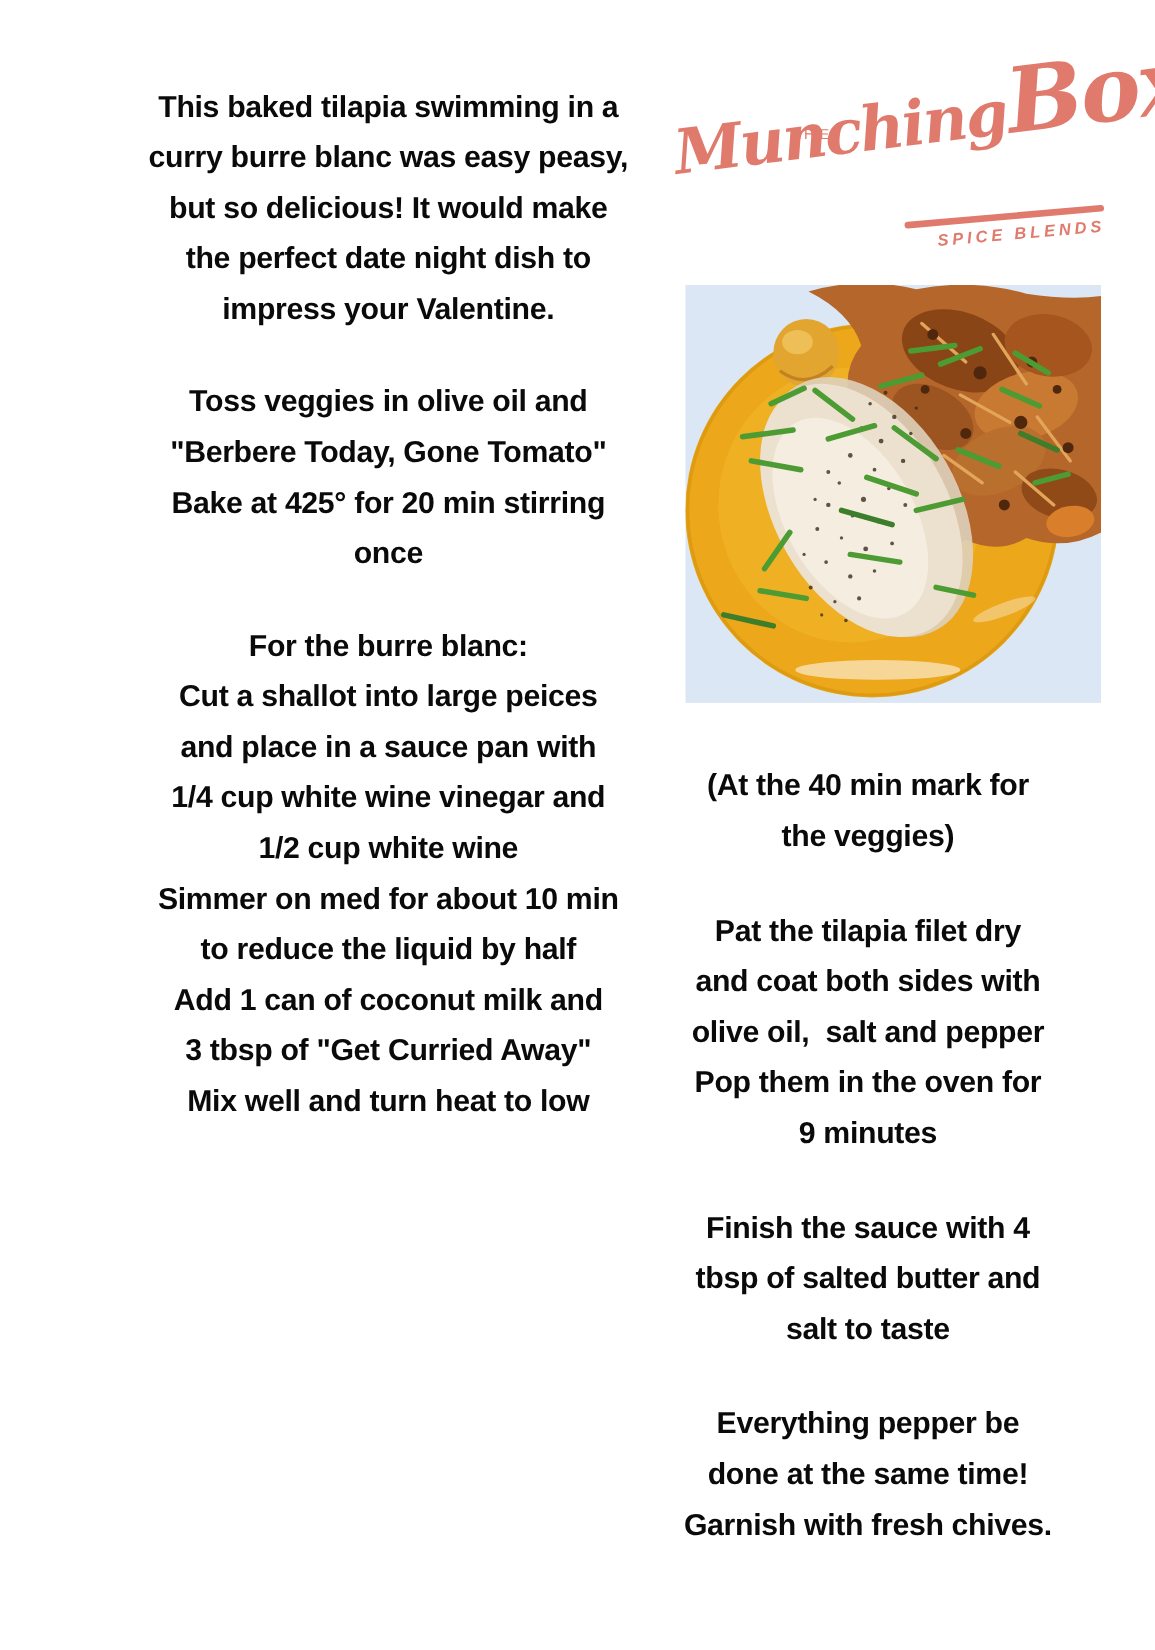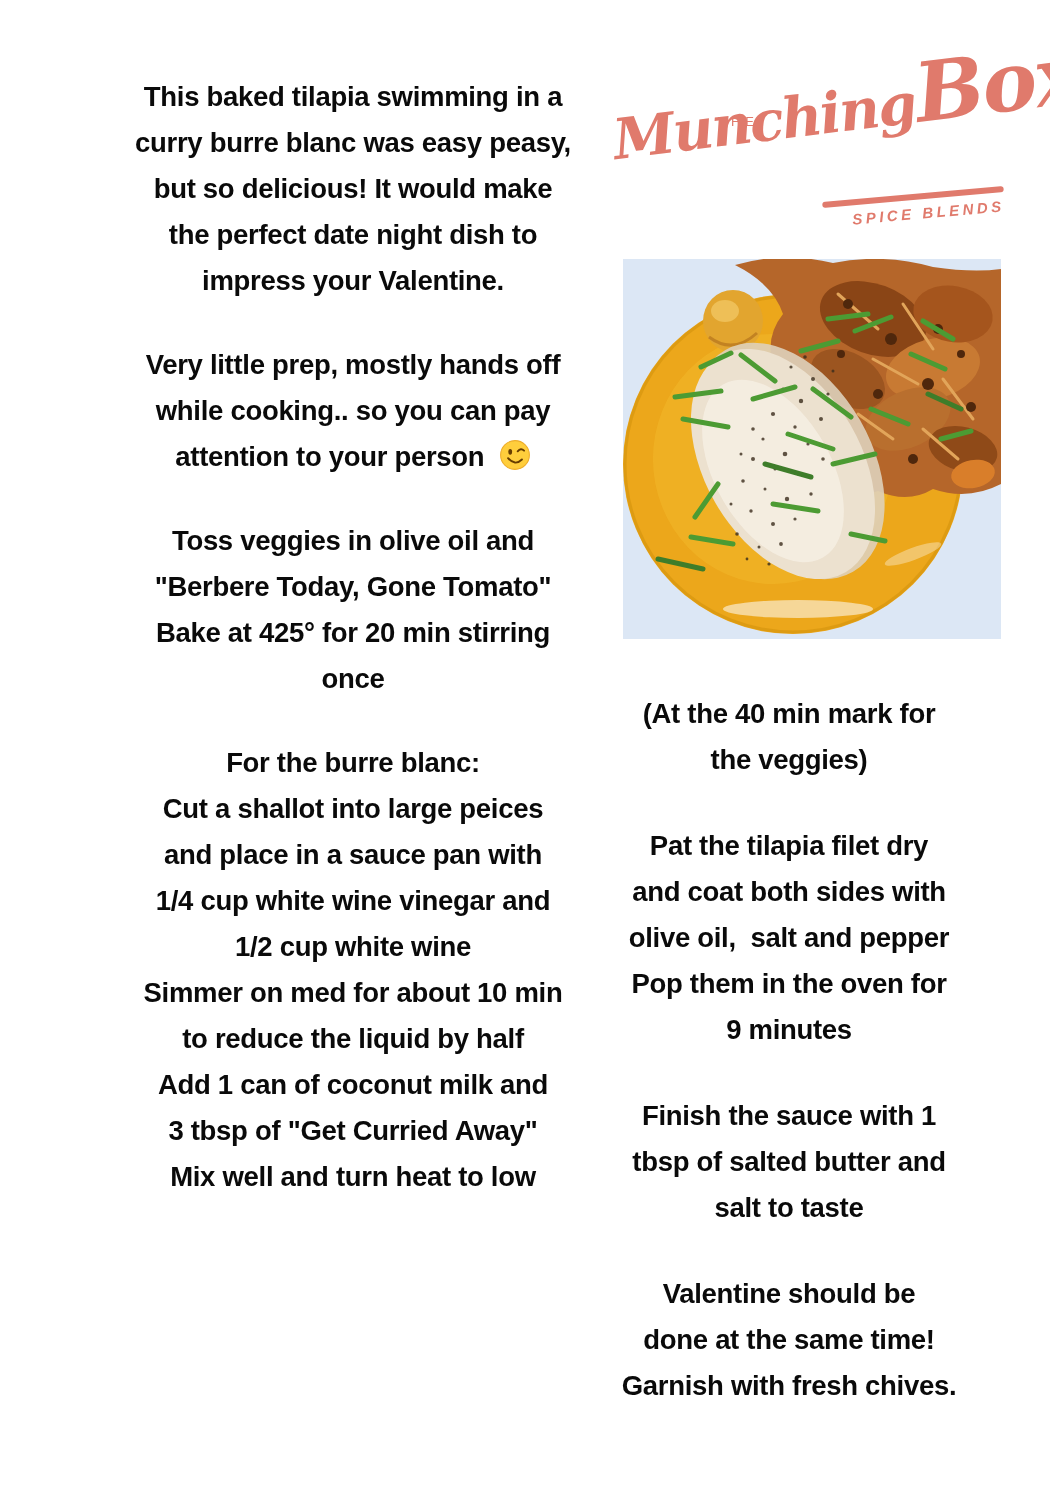--- a/index.html
+++ b/index.html
@@ -107,28 +107,20 @@
 <body>
 
 <div class="page">
 
   <section class="col col-left">
     <p class="para">This baked tilapia swimming in a
 curry burre blanc was easy peasy,
 but so delicious! It would make
 the perfect date night dish to
 impress your Valentine.</p>
-    <p class="para"><span>Very little prep, mostly hands off
-while cooking.. so you can pay
-attention to your person </span><svg class="emoji" width="32" height="32" viewBox="0 0 30 30">
-          <circle cx="15" cy="15" r="13.5" fill="#ffce3c" stroke="#eead2b" stroke-width="1"></circle>
-          <ellipse cx="10.5" cy="12" rx="1.8" ry="2.7" fill="#663c00"></ellipse>
-          <path d="M17.5 11.5 q3 -3.4 6 -0.6" stroke="#663c00" stroke-width="1.8" fill="none" stroke-linecap="round"></path>
-          <path d="M8.5 18 q6.5 7.6 13 1.2" stroke="#663c00" stroke-width="1.8" fill="none" stroke-linecap="round"></path>
-        </svg></p>
     <p class="para">Toss veggies in olive oil and
 "Berbere Today, Gone Tomato"
 Bake at 425° for 20 min stirring
 once</p>
     <p class="para">For the burre blanc:
 Cut a shallot into large peices
 and place in a sauce pan with
 1/4 cup white wine vinegar and
 1/2 cup white wine
 Simmer on med for about 10 min
@@ -268,21 +260,21 @@
   </figure>
 
   <section class="col col-right">
     <p class="para">(At the 40 min mark for
 the veggies)</p>
     <p class="para">Pat the tilapia filet dry
 and coat both sides with
 olive oil,  salt and pepper
 Pop them in the oven for
 9 minutes</p>
-    <p class="para">Finish the sauce with 1
+    <p class="para">Finish the sauce with 4
 tbsp of salted butter and
 salt to taste</p>
-    <p class="para">Valentine should be
+    <p class="para">Everything pepper be
 done at the same time!
 Garnish with fresh chives.</p>
   </section>
 
 </div>
 
 </body></html>

